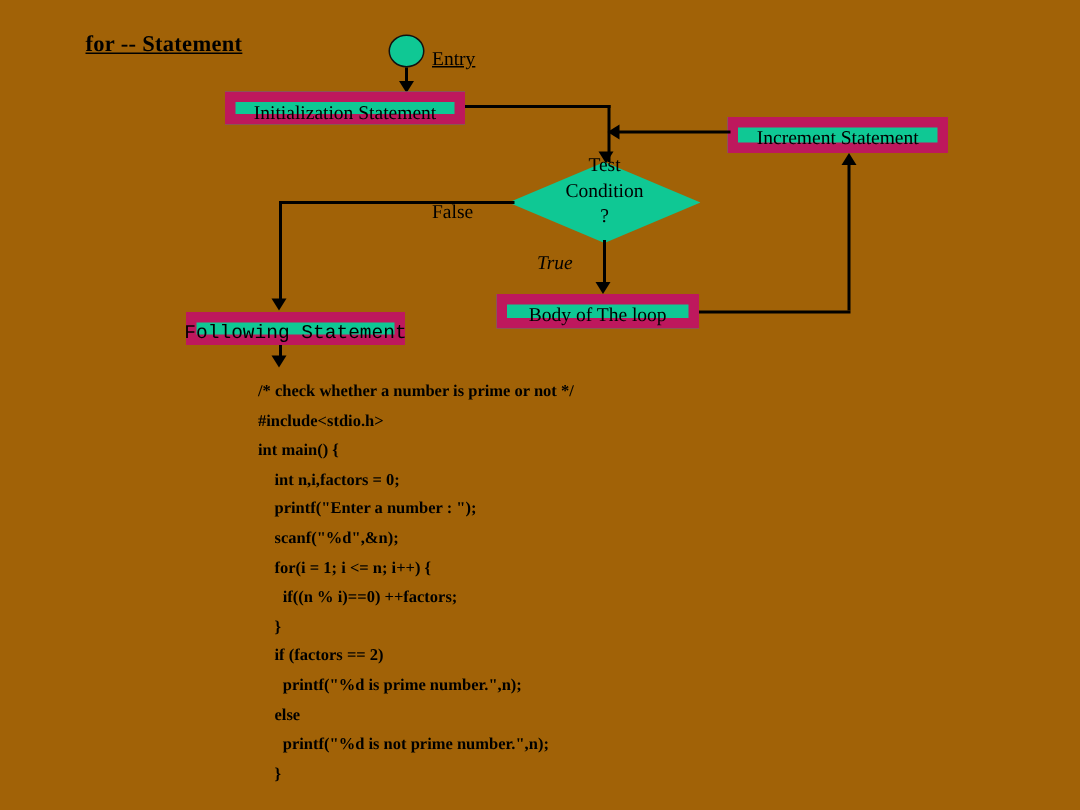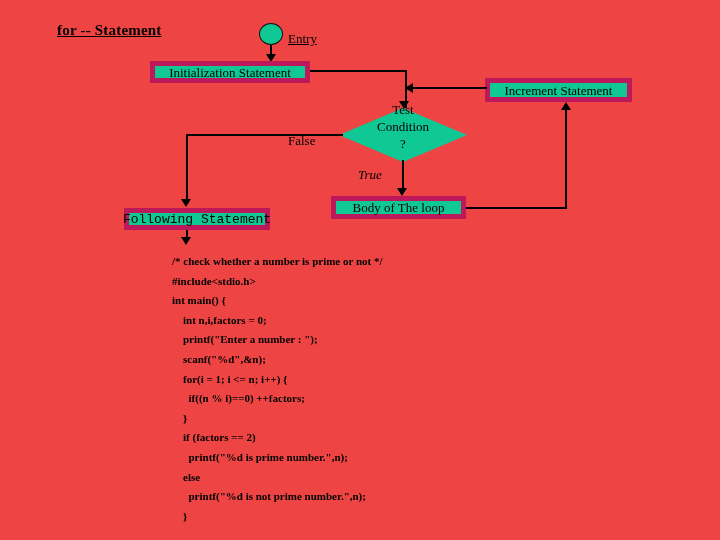--- a/index.html
+++ b/index.html
@@ -4,21 +4,21 @@
 <style>
   html, body {
     margin: 0;
     padding: 0;
     background: #ffffff;
   }
   #canvas {
     position: relative;
     width: 720px;
     height: 540px;
-    background: #ef4444;
+    background: #a16207;
     overflow: hidden;
     font-family: "Liberation Serif", "DejaVu Serif", serif;
     color: #000000;
   }
 
   
   #title {
     position: absolute;
     left: 57px;
     top: 22px;
@@ -26,24 +26,24 @@
     font-weight: bold;
     text-decoration: underline;
     letter-spacing: 0.2px;
     white-space: nowrap;
   }
 
   
   .node {
     position: absolute;
     background: #0FC894;
-    border: 5px solid #be185d;
+    border: 7px solid #be185d;
     box-sizing: border-box;
     display: flex;
-    align-items: center;
+    align-items: flex-start;
     justify-content: center;
     font-size: 13px;
     line-height: 1;
     white-space: nowrap;
     color: #000000;
   }
   #node-init      { left: 150px; top: 61px;  width: 160px; height: 22px; }
   #node-increment { left: 485px; top: 78px;  width: 147px; height: 24px; }
   #node-following { left: 124px; top: 208px; width: 146px; height: 22px; font-family: Liberation Mono, monospace; }
   #node-body      { left: 331px; top: 196px; width: 135px; height: 23px; }

